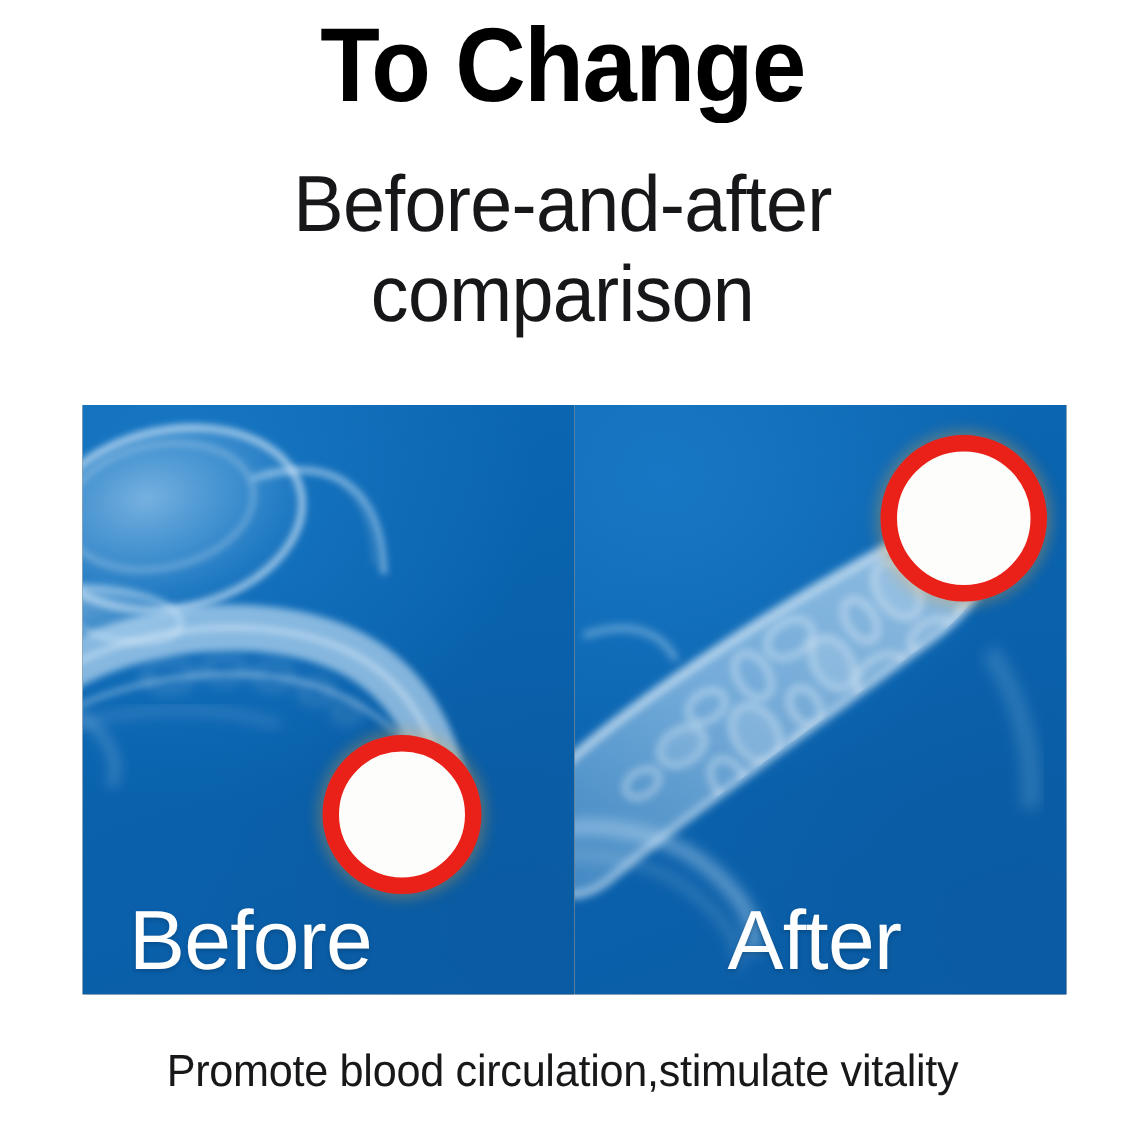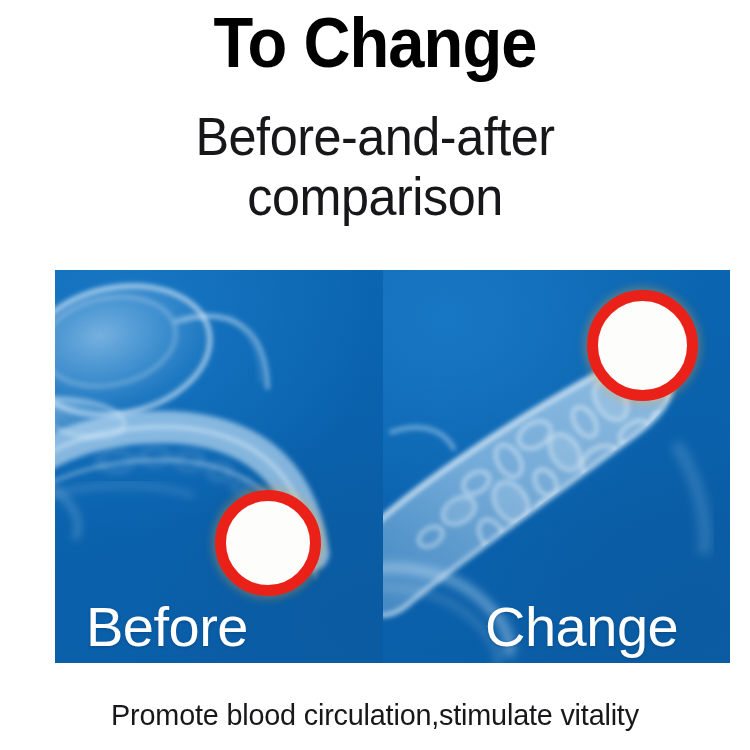--- a/index.html
+++ b/index.html
@@ -78,21 +78,20 @@
     height: 393px;
   }
 
   .panel {
     position: absolute;
     top: 0;
     width: 328px;
     height: 393px;
     overflow: hidden;
     background: #737373;
-    padding-left: 19px;
   }
   .panel-before { left: 0; }
   .panel-after  { left: 328px; }
 
   
   .panel-bg {
     position: absolute;
     inset: 0;
     background:
       radial-gradient(ellipse 120% 90% at 18% 12%, #1877c4 0%, rgba(24,119,196,0) 62%),
@@ -278,20 +277,20 @@
         <g filter="url(#blurSofter2)">
           <path d="M-24,280 C8,268 56,276 86,300 C110,320 120,338 116,356" fill="none" stroke="#dcefFD" stroke-opacity="0.42" stroke-width="9"></path>
           <path d="M-24,296 C10,288 52,296 78,318 C100,336 108,352 106,366" fill="none" stroke="#ffffff" stroke-opacity="0.26" stroke-width="4"></path>
         </g>
 
         <path d="M270,160 C290,190 300,230 296,262" fill="none" stroke="#bddcf4" stroke-opacity="0.18" stroke-width="12" filter="url(#blurSofter2)"></path>
       </svg>
 
       <div class="highlight-circle circle-after"></div>
 
-      <div class="panel-label label-after nosel">Change</div>
+      <div class="panel-label label-after nosel">After</div>
     </div>
 
   </div>
 
   <div class="footer-text nosel">Promote blood circulation,stimulate vitality</div>
 
 </div>
 
 </body></html>

